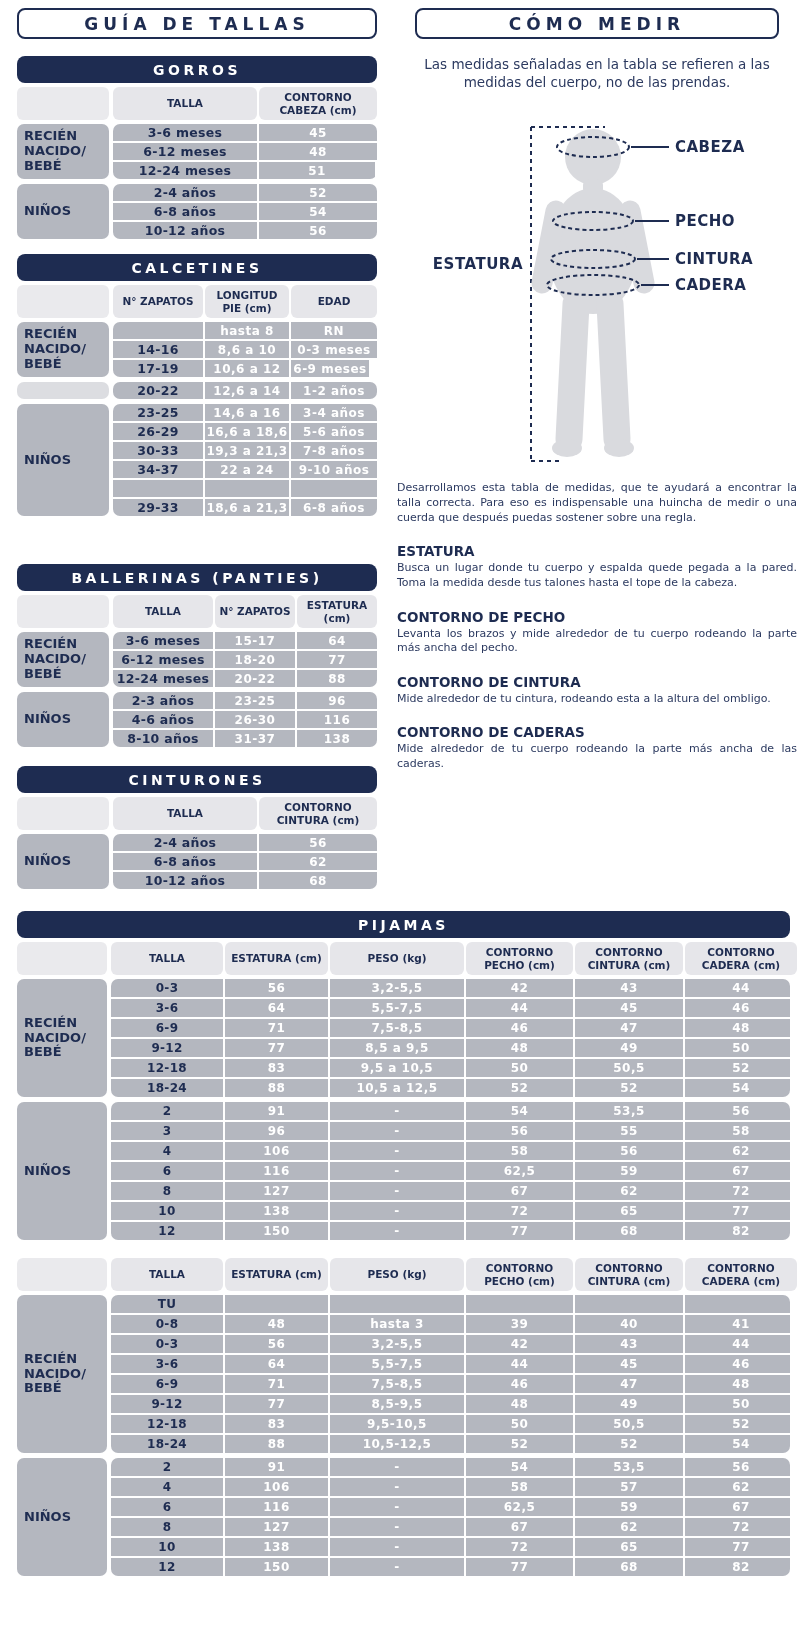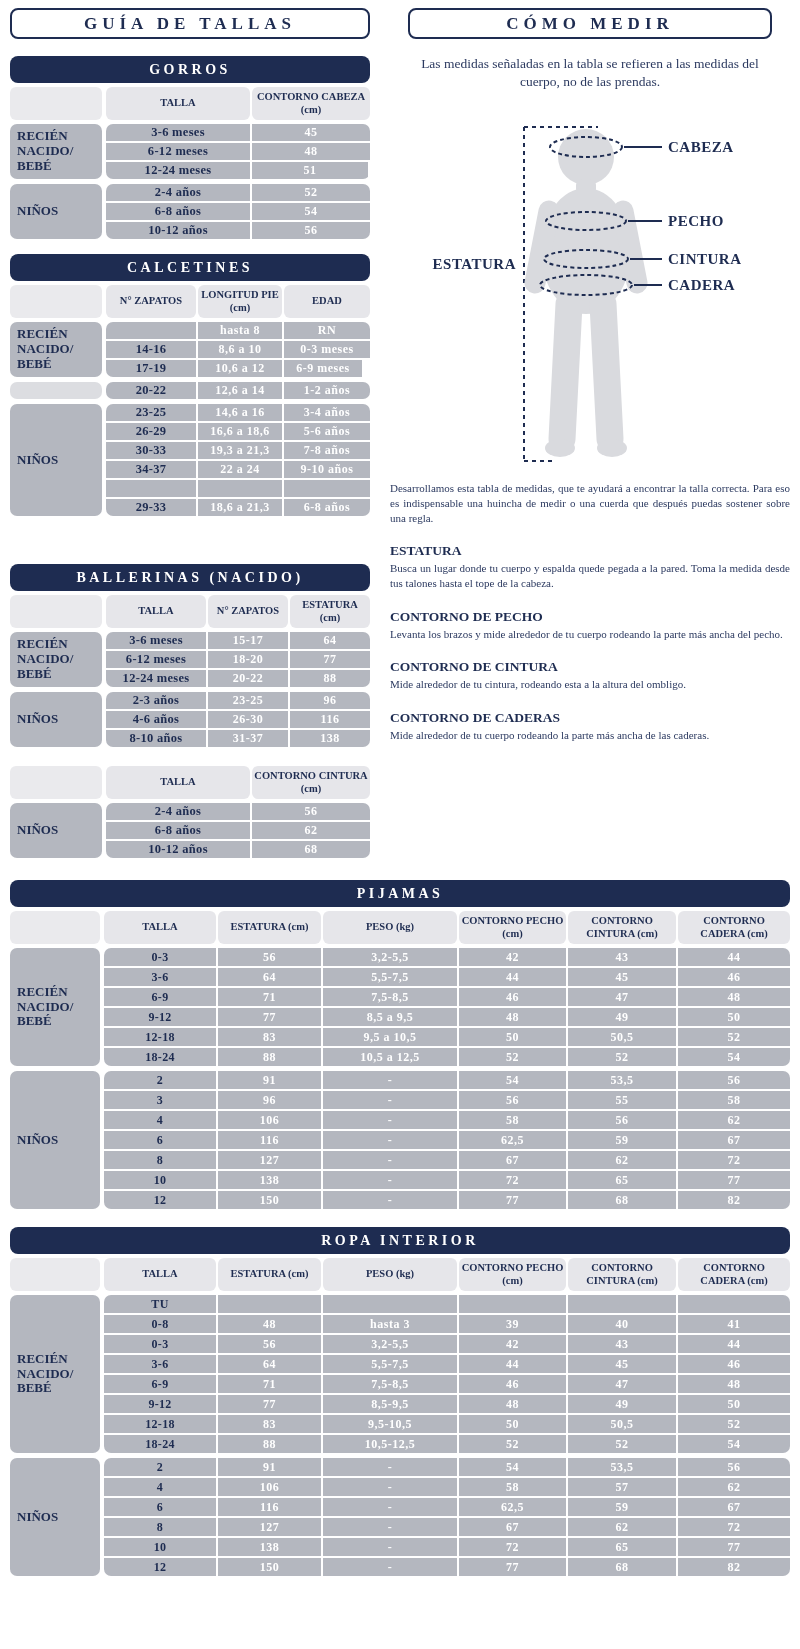--- a/index.html
+++ b/index.html
@@ -2,21 +2,21 @@
 <html><head>
 <meta charset="utf-8">
 <style>
   * { box-sizing: border-box; }
   html,body { margin:0; padding:0; background:#ffffff; }
   body {
     width:800px; height:1649px;
     font-family:"DejaVu Sans","Liberation Sans",sans-serif;
     color:#1e2c51;
   }
-  .page { padding:8px 10px 30px 10px;font-family:Liberation Serif, serif; }
+  .page { padding:8px 10px 30px 17px; }
 
   
   .title-box {
     border:2px solid #1e2c51; border-radius:8px;
     height:31px; display:flex; align-items:center; justify-content:center;
     font-size:17px; font-weight:bold; letter-spacing:5px; color:#1e2c51;
   }
 
   
   .top { display:flex; align-items:flex-start; }
@@ -205,21 +205,21 @@
               <div class="tbl-r">
                 <div class="tbl-c c-key" style="width: 90px;">29-33</div>
                 <div class="tbl-c c-val" style="width: 84px;">18,6 a 21,3</div>
                 <div class="tbl-c c-val" style="width: 86px;">6-8 años</div>
               </div>
             </div>
           </div>
         </div>
 
       <div class="tbl mt-lg">
-          <div class="tbl-bar">BALLERINAS (NACIDO)</div>
+          <div class="tbl-bar">BALLERINAS (PANTIES)</div>
           <div class="tbl-headrow">
             <div class="tbl-corner" style="width: 92px;"></div>
             <div class="tbl-hcells">
               <div class="tbl-hcell" style="width: 100px;">TALLA</div>
               <div class="tbl-hcell" style="width: 80px;">N° ZAPATOS</div>
               <div class="tbl-hcell" style="width: 80px;">ESTATURA (cm)</div>
             </div>
           </div>
           <div class="tbl-group">
             <div class="tbl-label" style="width: 92px;">RECIÉN NACIDO/ BEBÉ</div>
@@ -257,20 +257,21 @@
               <div class="tbl-r">
                 <div class="tbl-c c-key" style="width: 100px;">8-10 años</div>
                 <div class="tbl-c c-val" style="width: 80px;">31-37</div>
                 <div class="tbl-c c-val" style="width: 80px;">138</div>
               </div>
             </div>
           </div>
         </div>
 
       <div class="tbl mt-md">
+          <div class="tbl-bar">CINTURONES</div>
           <div class="tbl-headrow">
             <div class="tbl-corner" style="width: 92px;"></div>
             <div class="tbl-hcells">
               <div class="tbl-hcell" style="width: 144px;">TALLA</div>
               <div class="tbl-hcell" style="width: 118px;">CONTORNO CINTURA (cm)</div>
             </div>
           </div>
           <div class="tbl-group">
             <div class="tbl-label" style="width: 92px;">NIÑOS</div>
             <div class="tbl-rows">
@@ -481,21 +482,20 @@
             <div class="tbl-c c-val" style="width: 134px;">-</div>
             <div class="tbl-c c-val" style="width: 107px;">77</div>
             <div class="tbl-c c-val" style="width: 108px;">68</div>
             <div class="tbl-c c-val" style="width: 112px;">82</div>
           </div>
         </div>
       </div>
     </div>
 
   <div class="tbl wide" style="margin-top:18px;">
-      <div class="tbl-bar">ROPA INTERIOR</div>
       <div class="tbl-headrow">
         <div class="tbl-corner" style="width: 90px;"></div>
         <div class="tbl-hcells">
           <div class="tbl-hcell" style="width: 112px;">TALLA</div>
           <div class="tbl-hcell" style="width: 103px;">ESTATURA (cm)</div>
           <div class="tbl-hcell" style="width: 134px;">PESO (kg)</div>
           <div class="tbl-hcell" style="width: 107px;">CONTORNO PECHO (cm)</div>
           <div class="tbl-hcell" style="width: 108px;">CONTORNO CINTURA (cm)</div>
           <div class="tbl-hcell" style="width: 112px;">CONTORNO CADERA (cm)</div>
         </div>

